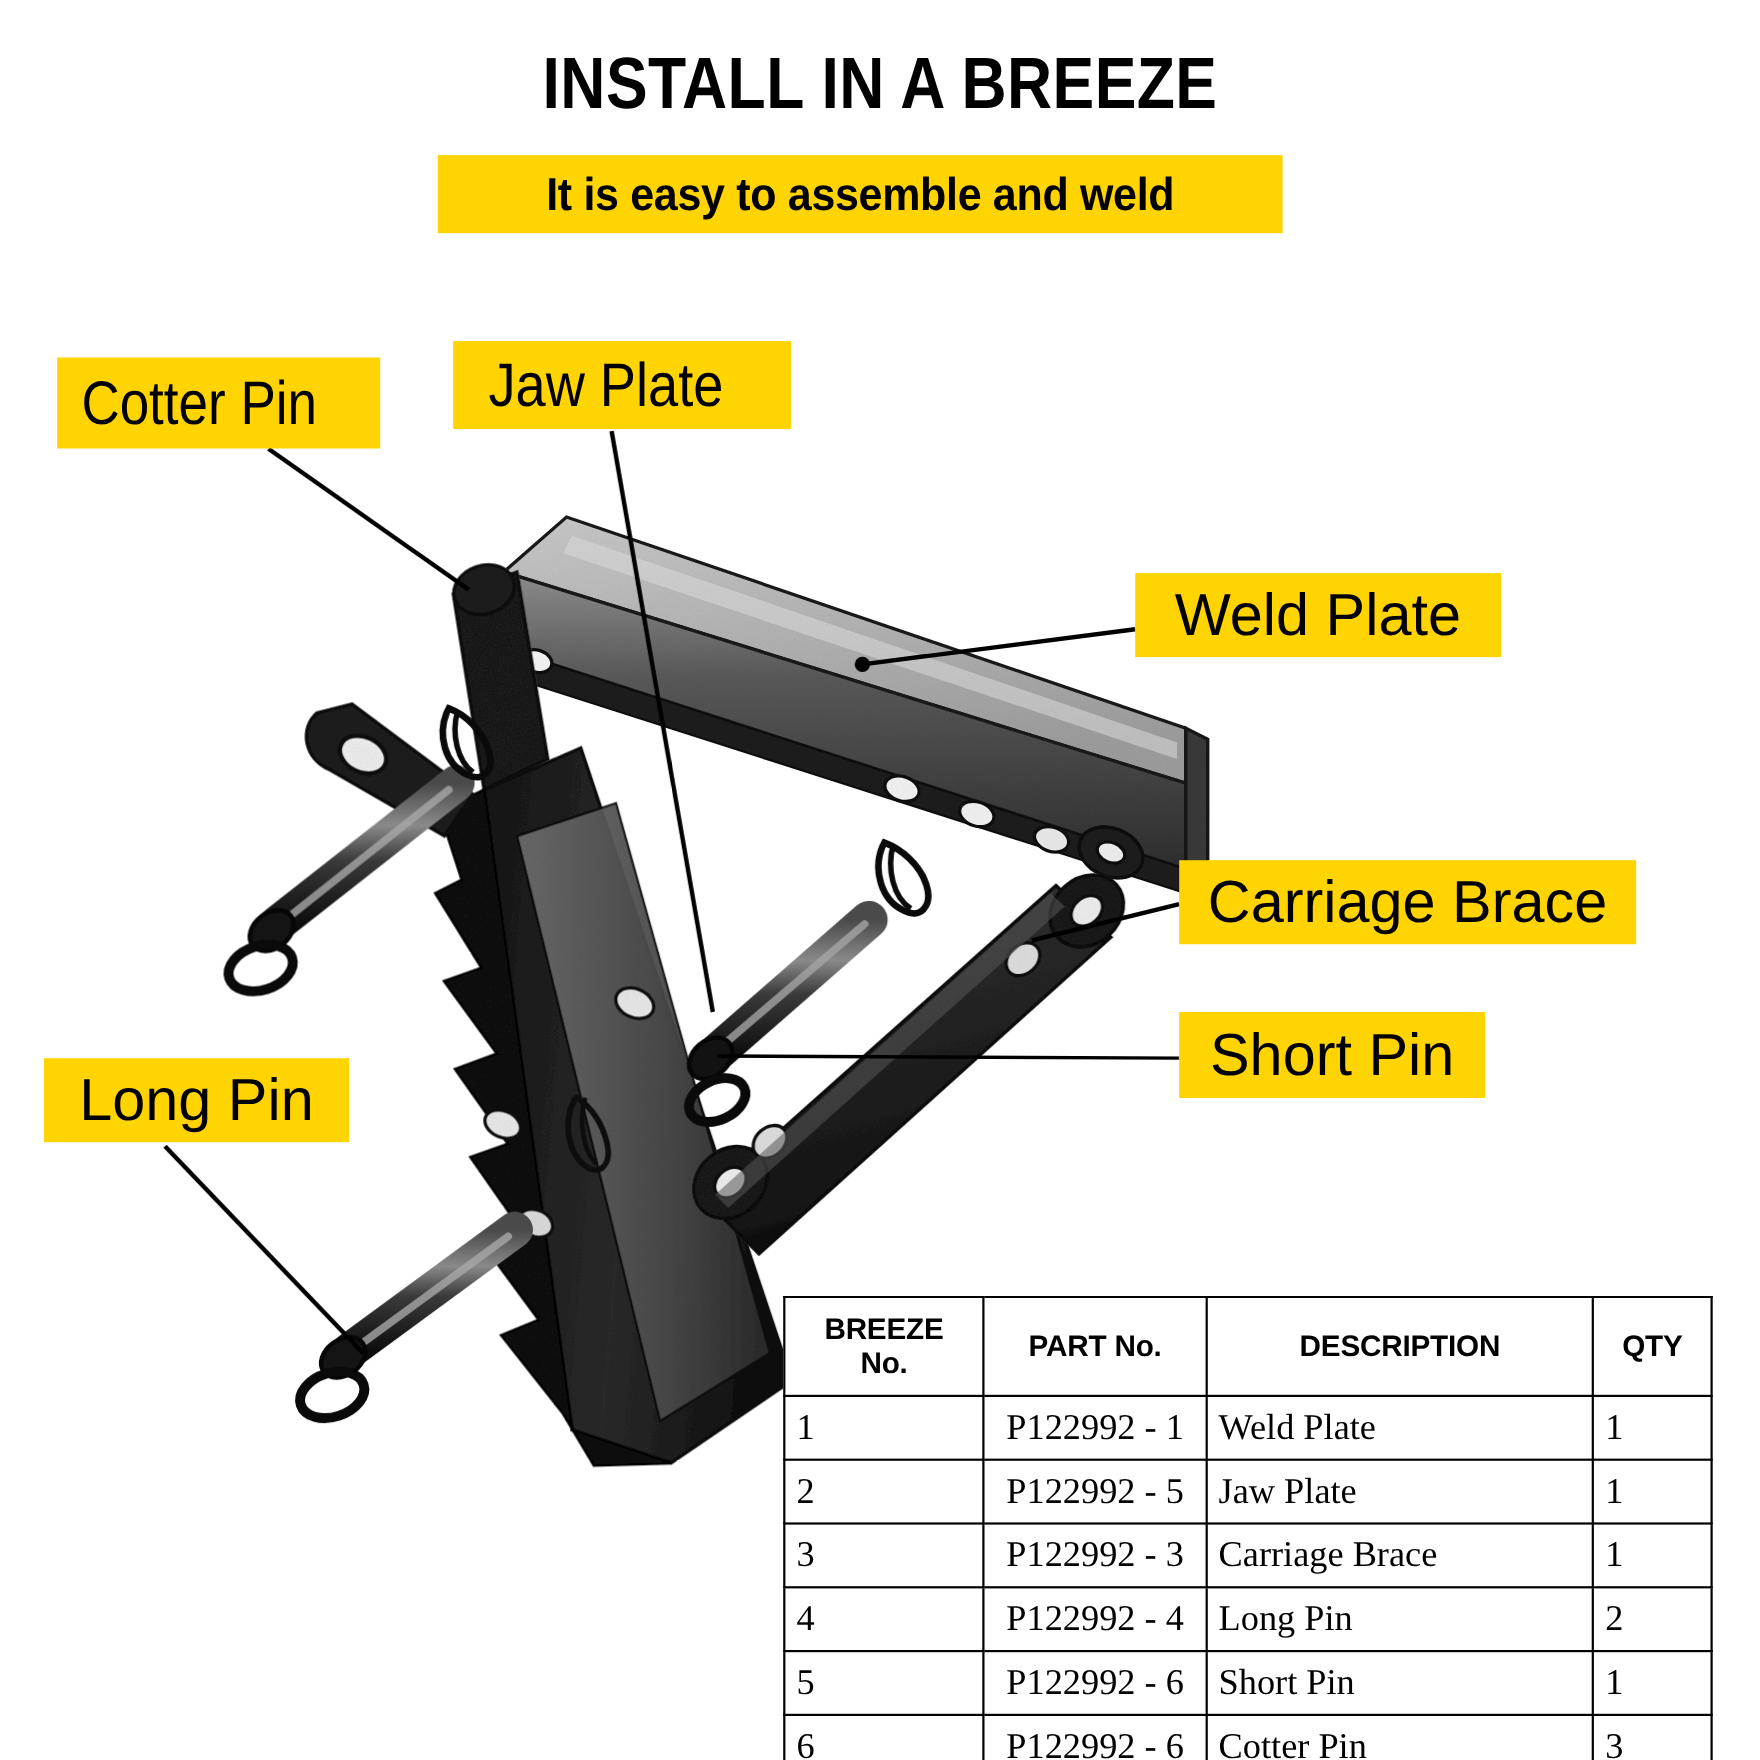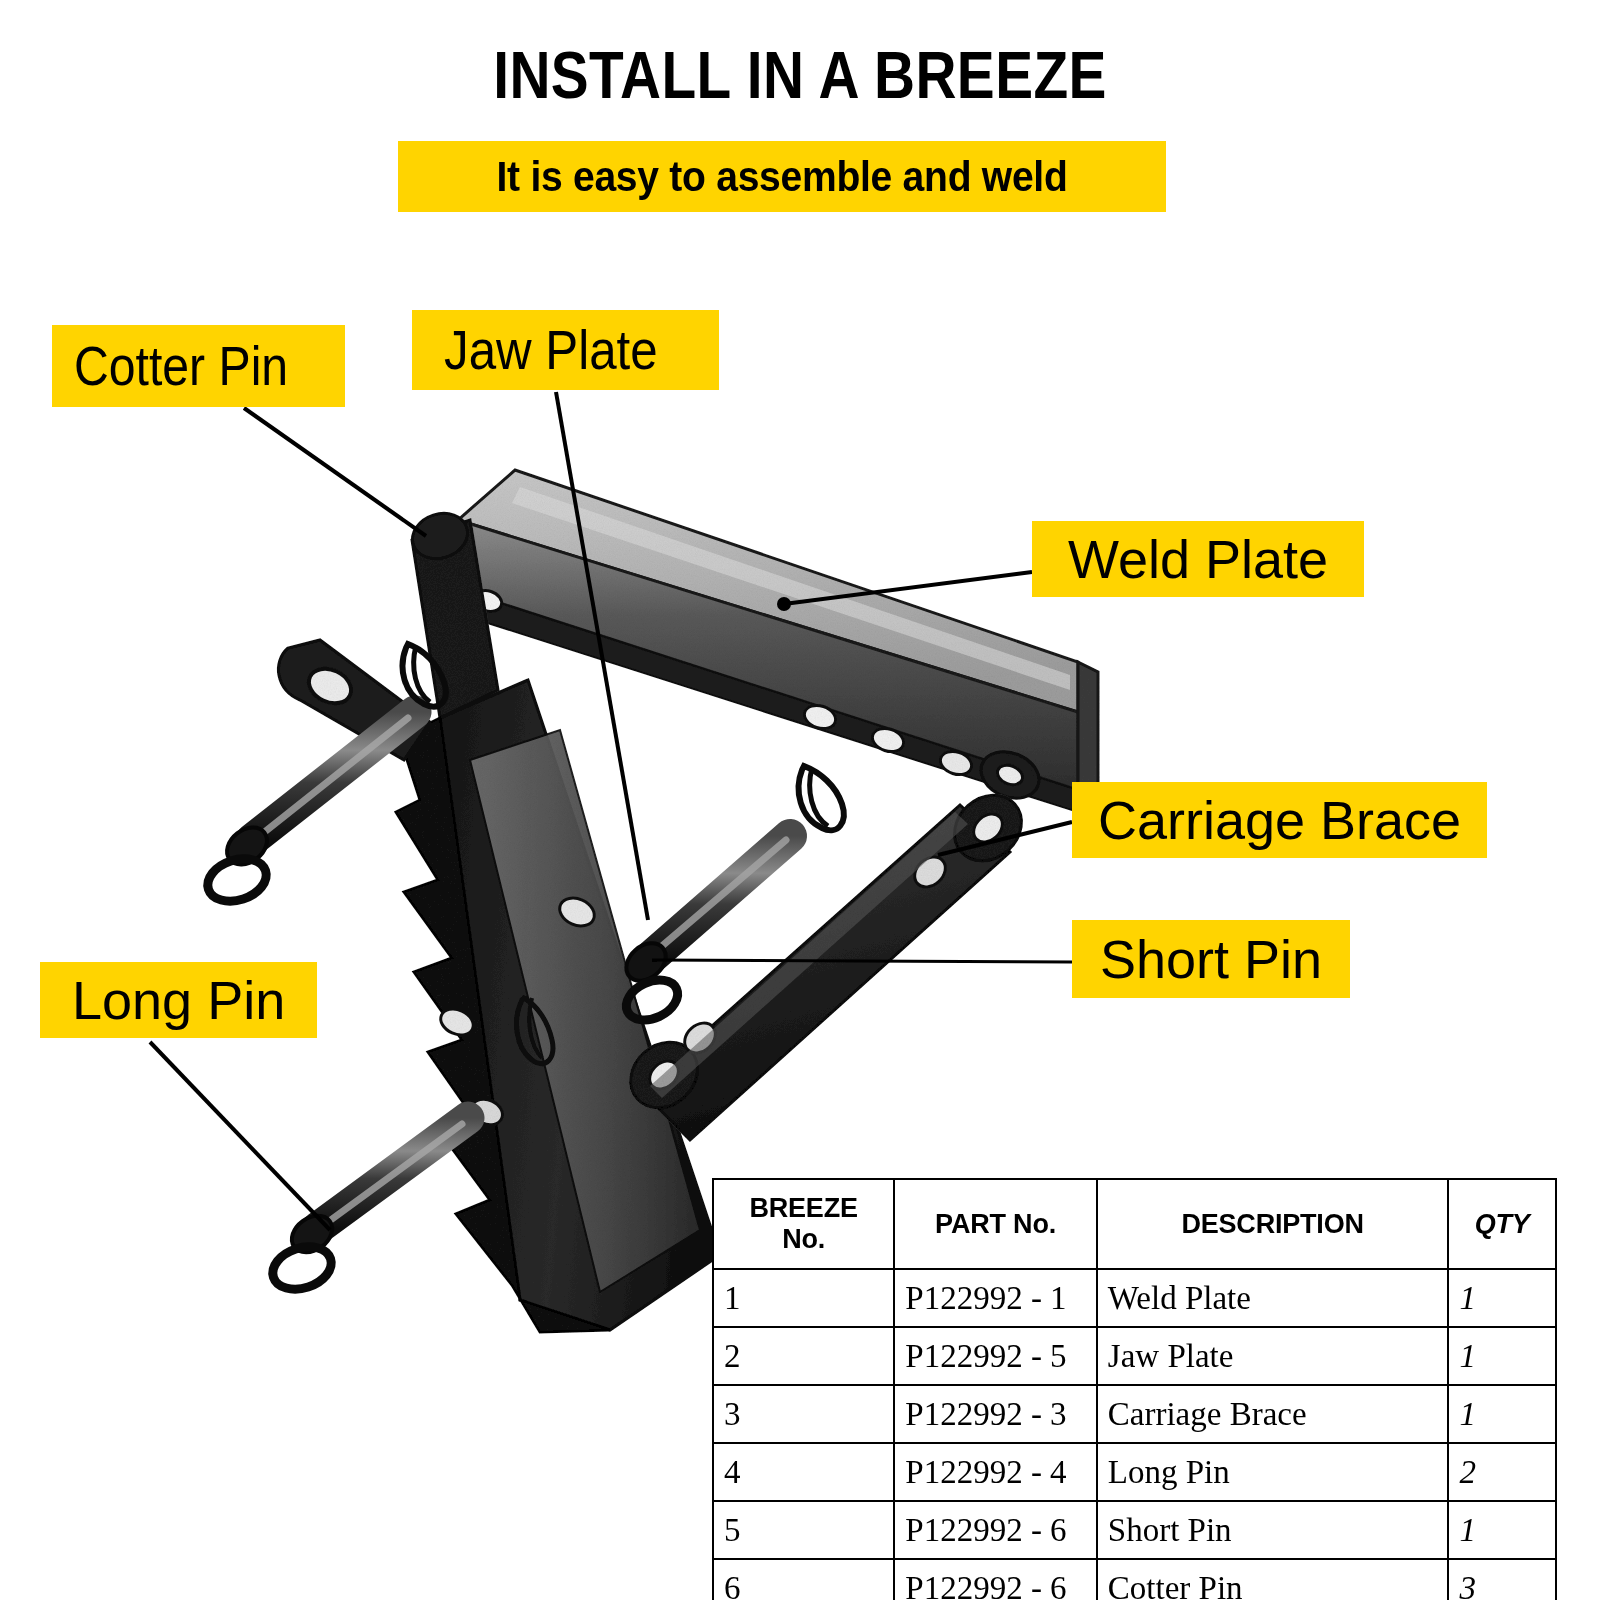--- a/index.html
+++ b/index.html
@@ -59,25 +59,25 @@
   }
   #parts-table thead th{
     font-family:"Liberation Sans",sans-serif;
     font-weight:bold;font-size:27px;text-align:center;
     height:84px;letter-spacing:-0.2px;
   }
   #parts-table tbody td{
     font-family:"Liberation Serif",serif;
     font-size:33px;text-align:left;height:52px;
   }
-  #parts-table tbody td.ctr-part{text-align:left;}
+  #parts-table tbody td.ctr-part{text-align:center;}
   .col-diag{width:175px;}
   .col-part{width:200px;border-radius:24px;}
   .col-desc{width:375px;}
-  .col-qty{width:95px;font-style:italic;}
+  .col-qty{width:95px;}
 </style>
 </head>
 <body>
 
 <div id="title">INSTALL IN A BREEZE</div>
 
 <div id="subtitle-band"></div>
 <div id="subtitle-text">It is easy to assemble and weld</div>
 
 <svg id="illustration" viewBox="0 0 1600 1600">

